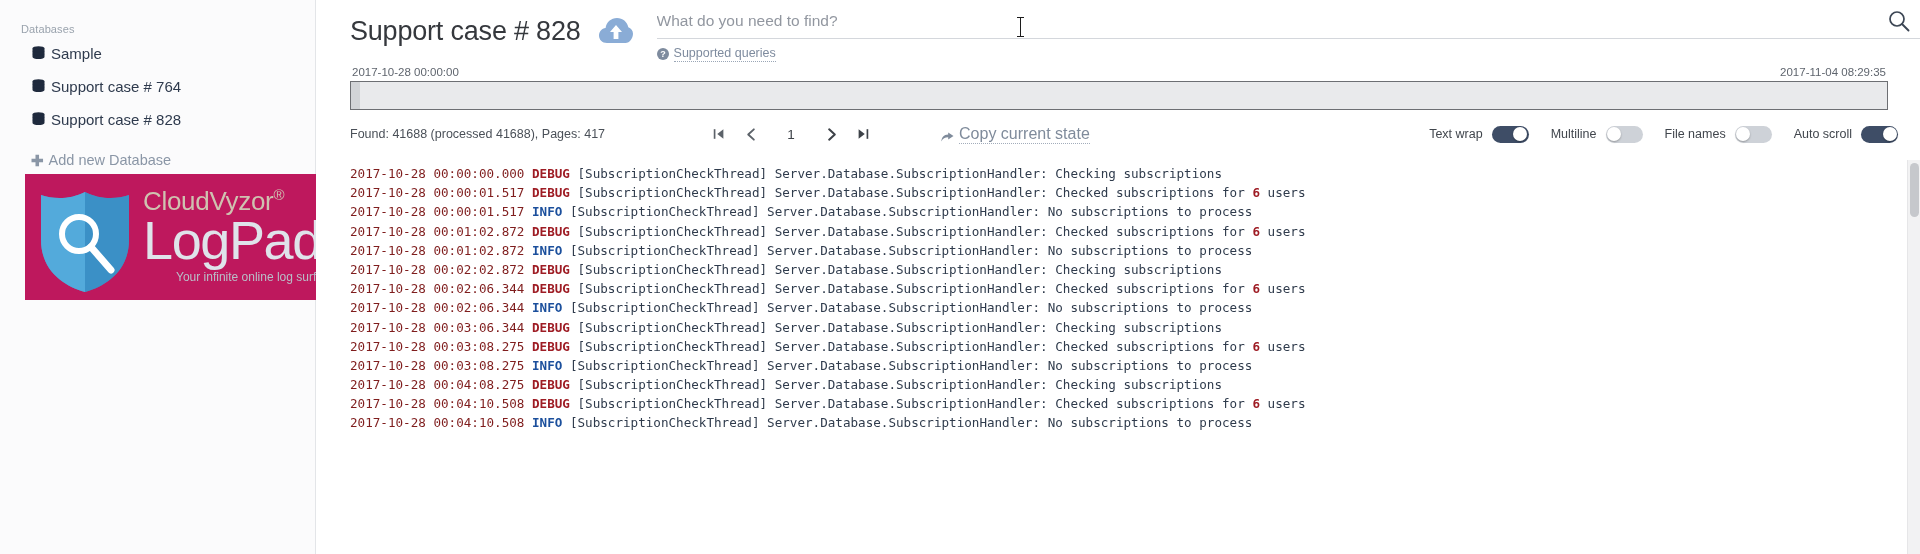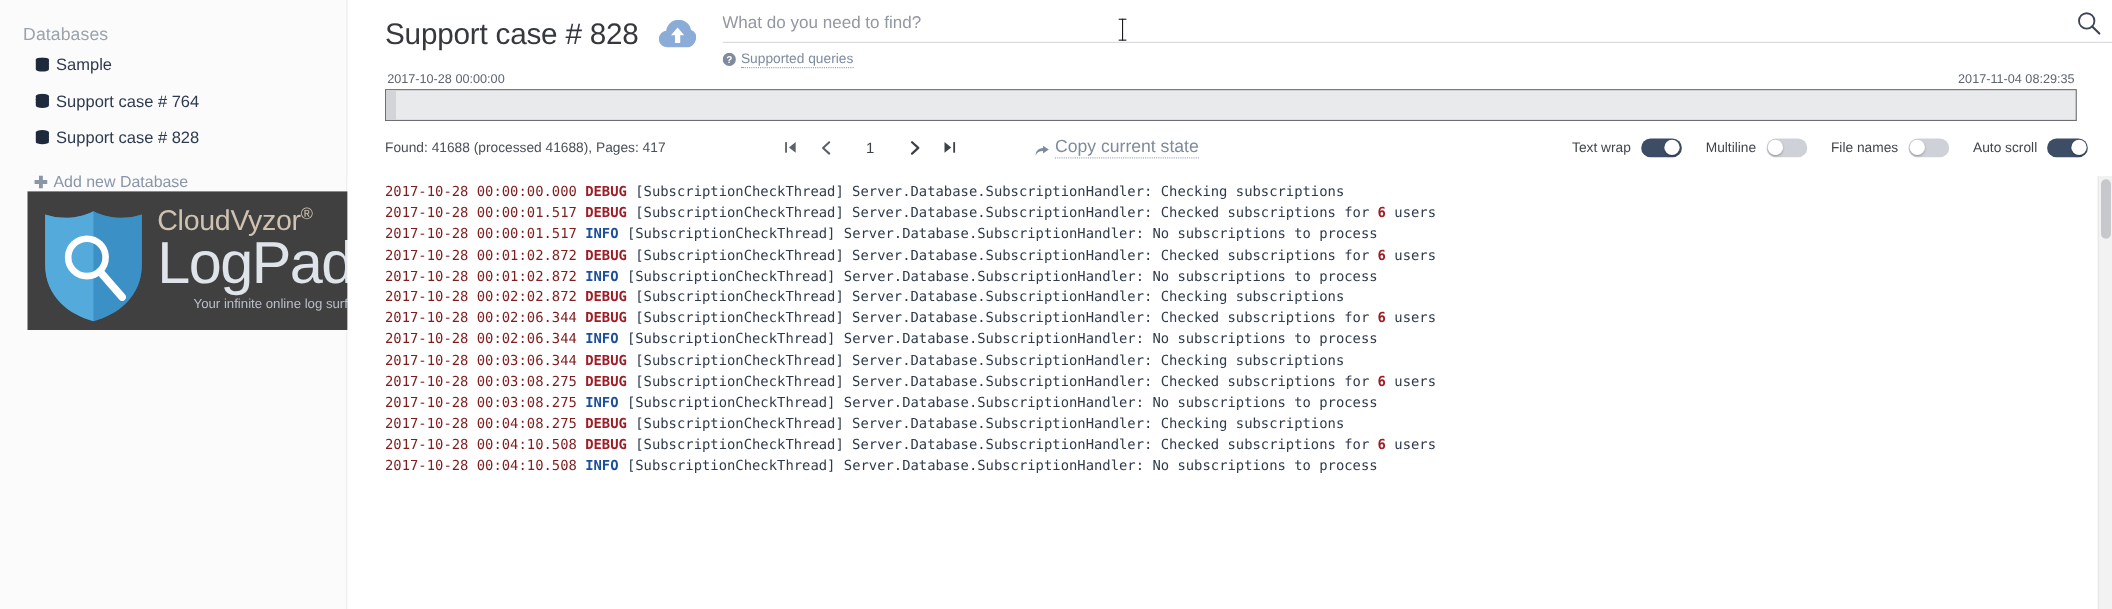--- a/index.html
+++ b/index.html
@@ -13,21 +13,21 @@
 
   
   #sidebar {
     width: 316px; height: 554px;
     background: #fbfbfc;
     border-right: 1px solid #e3e5e8;
     flex: 0 0 316px;
     position: relative;
   }
   .db-heading {
-    font-size: 16px; color: #9aa3ad;
+    font-size: 11px; color: #9aa3ad;
     padding: 23px 0 0 21px; letter-spacing: .1px;
   }
   .db-list { margin-top: 2px; }
   .db-item {
     display: flex; align-items: center;
     padding: 5px 0 5px 32px;
     font-size: 15px; color: #2e3a4d;
     cursor: pointer; line-height: 23px;
   }
   .db-icon {
@@ -41,21 +41,21 @@
   }
   .plus-icon {
     color: #8a96a6; font-size: 15px; font-weight: bold;
     margin-right: 5px; line-height: 1;
   }
 
   
   #logo-banner {
     position: absolute; left: 25px; top: 174px;
     width: 338px; height: 126px;
-    background: #404040;
+    background: #be185d;
     overflow: hidden;
   }
   .logo-shield { position: absolute; left: 10px; top: 16px; width: 100px; height: 104px; }
   .logo-text-wrap {
     position: absolute; left: 118px; top: 4px; right: 4px;
   }
   .logo-brand {
     font-size: 26px; color: #cfc2b0; letter-spacing: -.3px;
     white-space: nowrap; line-height: 34px;
   }

